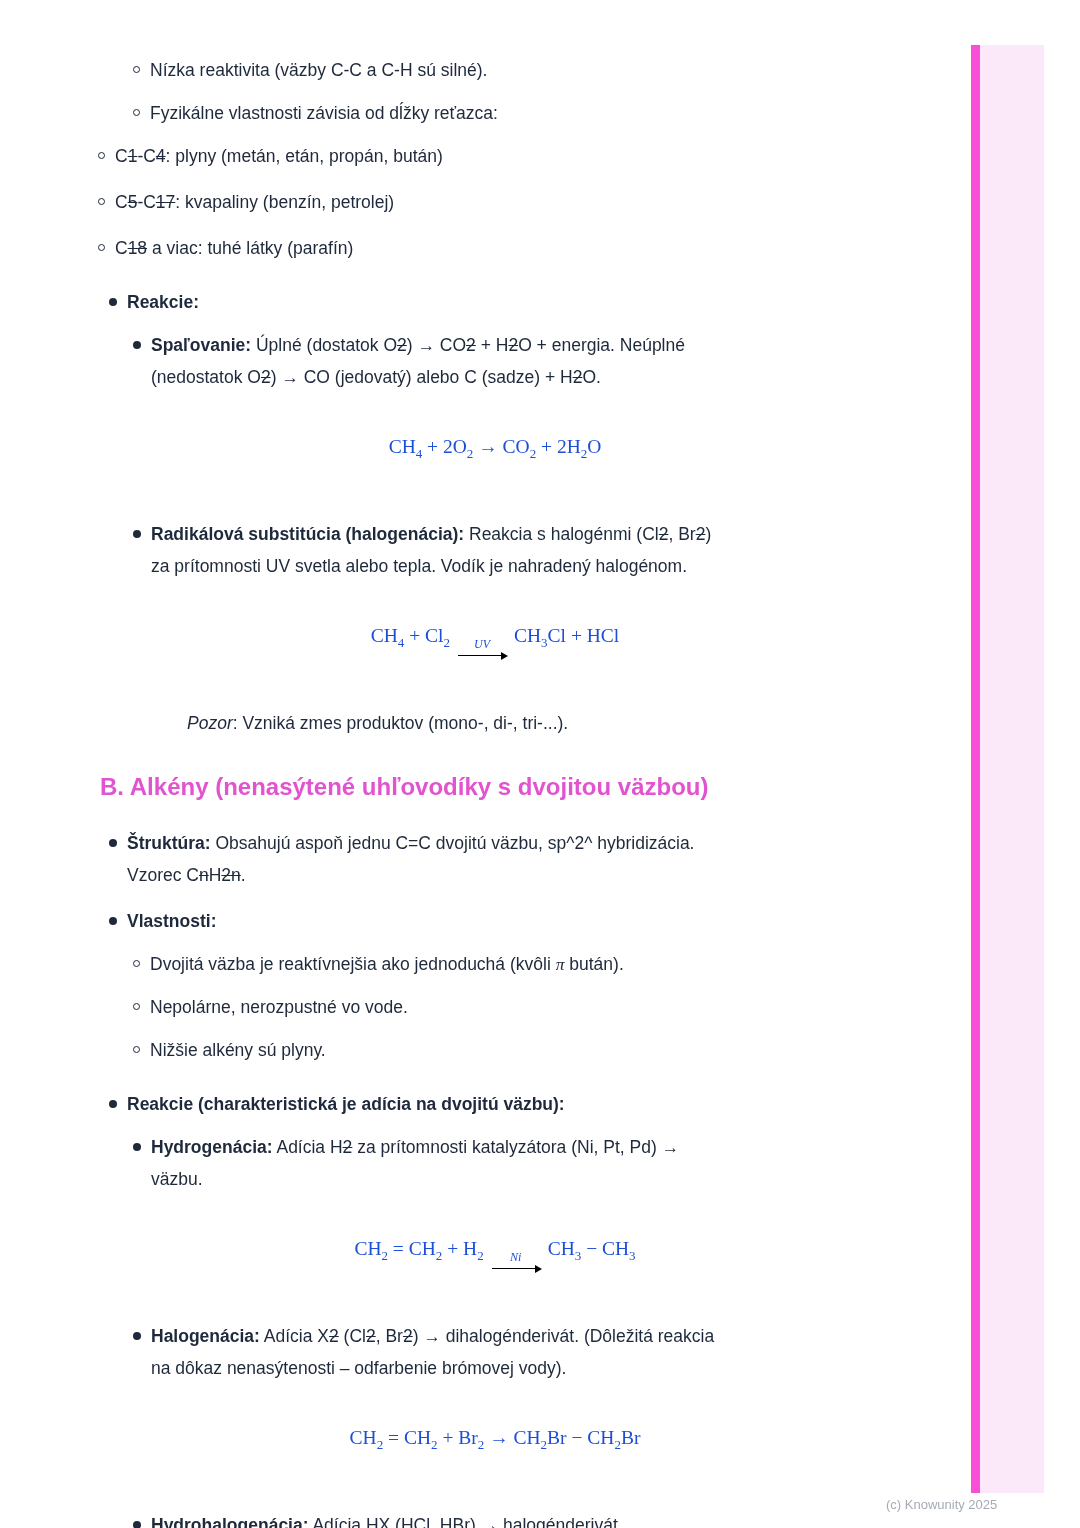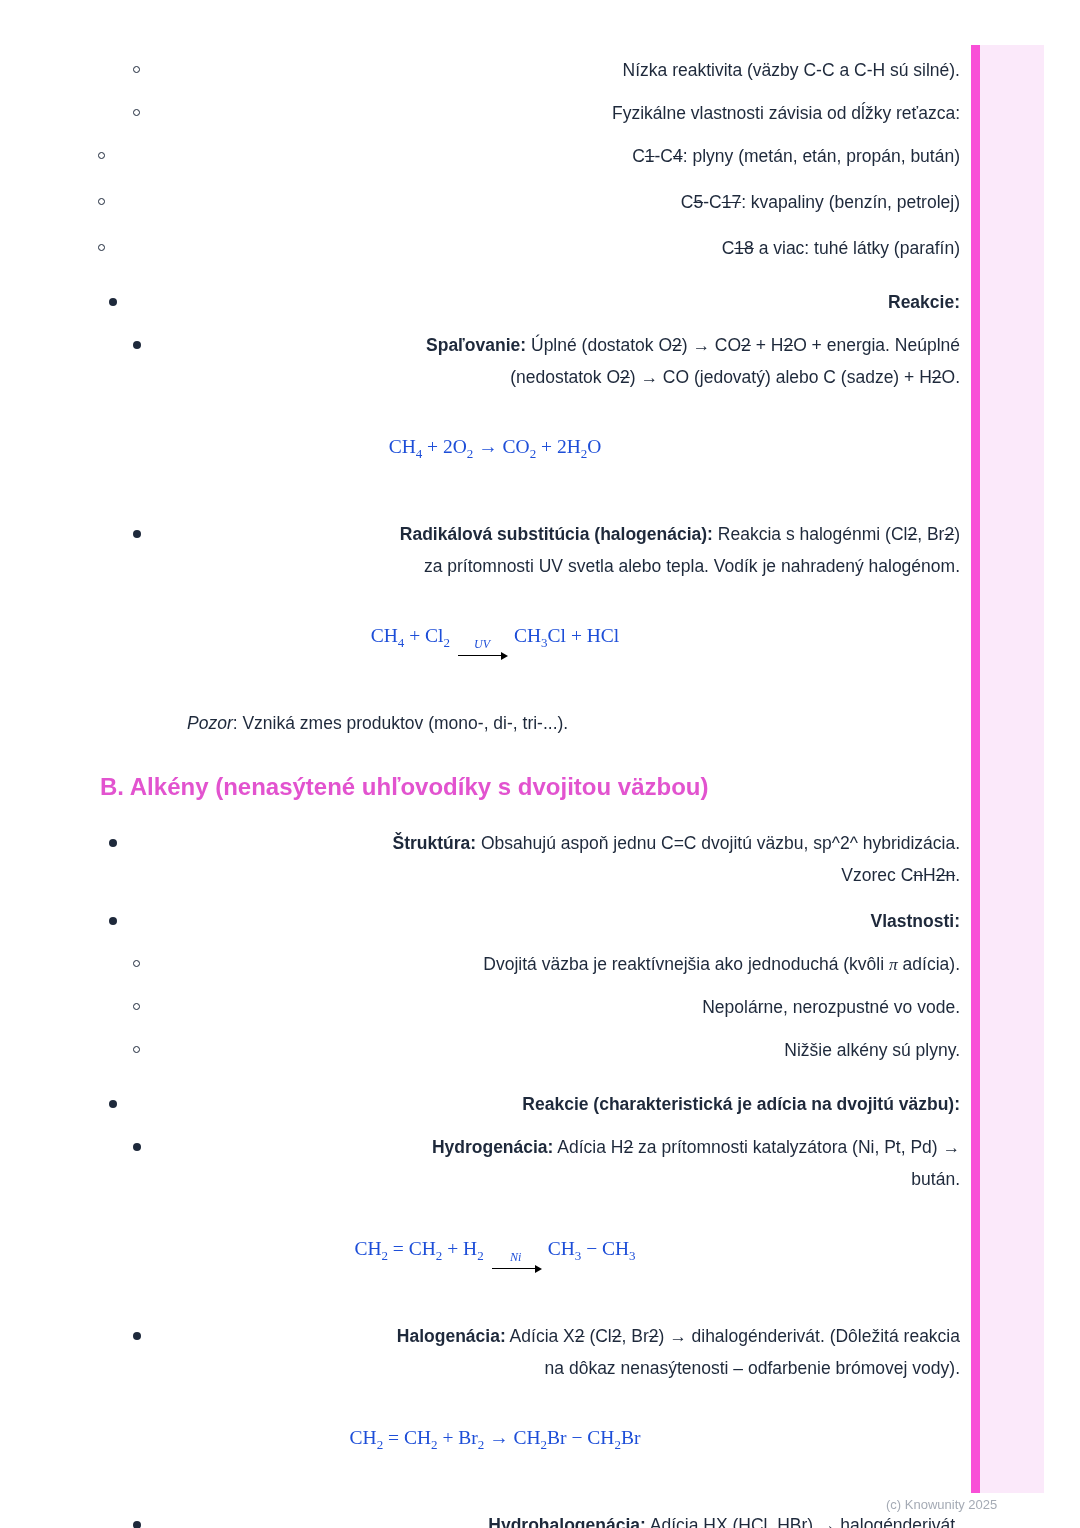--- a/index.html
+++ b/index.html
@@ -16,21 +16,21 @@
     width:1080px;
     height:1528px;
     background:#fff;
     overflow:hidden;
     font-family:"Liberation Sans",sans-serif;
     color:var(--text);
     font-size:17.5px;
     line-height:32px;
   }
   .content{padding-top:54px;width:960px;}
-  .li{display:flex;gap:10px;margin-bottom:11px;text-align:right;}
+  .li{display:flex;gap:10px;margin-bottom:11px;}
   .lvl0{padding-left:109px;}
   .lvl1{padding-left:133px;}
   .lvl2{padding-left:98px;}
   .mt-lg{margin-top:22px;}
   .mt-md{margin-top:14px;}
   .marker{flex:0 0 auto;width:8px;height:8px;border-radius:50%;margin-top:12px;}
   .marker.disc{background:currentColor;}
   .marker.circle{border:1.6px solid currentColor;width:7px;height:7px;}
   .txt{flex:1 1 auto;}
   .para-lvl1{padding-left:155px;margin-bottom:11px;margin-left:32px;}
@@ -166,41 +166,41 @@
       <span class="txt"><span class="seg-b">Štruktúra:</span><span> Obsahujú aspoň jednu C=C dvojitú väzbu, sp^2^ hybridizácia.</span><br><span>Vzorec C</span><span class="seg-s">n</span><span>H</span><span class="seg-s">2n</span><span>.</span></span>
     </div>
 
     <div class="li lvl0 mt-md">
       <span class="marker disc"></span>
       <span class="txt"><span class="seg-b">Vlastnosti:</span></span>
     </div>
 
     <div class="li lvl1">
       <span class="marker circle"></span>
-      <span class="txt"><span>Dvojitá väzba je reaktívnejšia ako jednoduchá (kvôli </span><span class="seg-m">π</span><span> adícia).</span></span>
+      <span class="txt"><span>Dvojitá väzba je reaktívnejšia ako jednoduchá (kvôli </span><span class="seg-m">π</span><span> bután).</span></span>
     </div>
 
     <div class="li lvl1">
       <span class="marker circle"></span>
       <span class="txt"><span>Nepolárne, nerozpustné vo vode.</span></span>
     </div>
 
     <div class="li lvl1">
       <span class="marker circle"></span>
       <span class="txt"><span>Nižšie alkény sú plyny.</span></span>
     </div>
 
     <div class="li lvl0 mt-lg">
       <span class="marker disc"></span>
       <span class="txt"><span class="seg-b">Reakcie (charakteristická je adícia na dvojitú väzbu):</span></span>
     </div>
 
     <div class="li lvl1">
       <span class="marker disc"></span>
-      <span class="txt"><span class="seg-b">Hydrogenácia:</span><span> Adícia H</span><span class="seg-s">2</span><span> za prítomnosti katalyzátora (Ni, Pt, Pd) →</span><br><span>bután.</span></span>
+      <span class="txt"><span class="seg-b">Hydrogenácia:</span><span> Adícia H</span><span class="seg-s">2</span><span> za prítomnosti katalyzátora (Ni, Pt, Pd) →</span><br><span>väzbu.</span></span>
     </div>
 
     <div class="equation"><span>CH</span><sub>2</sub><span> = CH</span><sub>2</sub><span> + H</span><sub>2</sub><span class="over-arrow">
           <span class="over-label">Ni</span>
           <span class="over-glyph"></span>
         </span><span>CH</span><sub>3</sub><span> − CH</span><sub>3</sub></div>
 
     <div class="li lvl1">
       <span class="marker disc"></span>
       <span class="txt"><span class="seg-b">Halogenácia:</span><span> Adícia X</span><span class="seg-s">2</span><span> (Cl</span><span class="seg-s">2</span><span>, Br</span><span class="seg-s">2</span><span>) → dihalogénderivát. (Dôležitá reakcia</span><br><span>na dôkaz nenasýtenosti – odfarbenie brómovej vody).</span></span>

